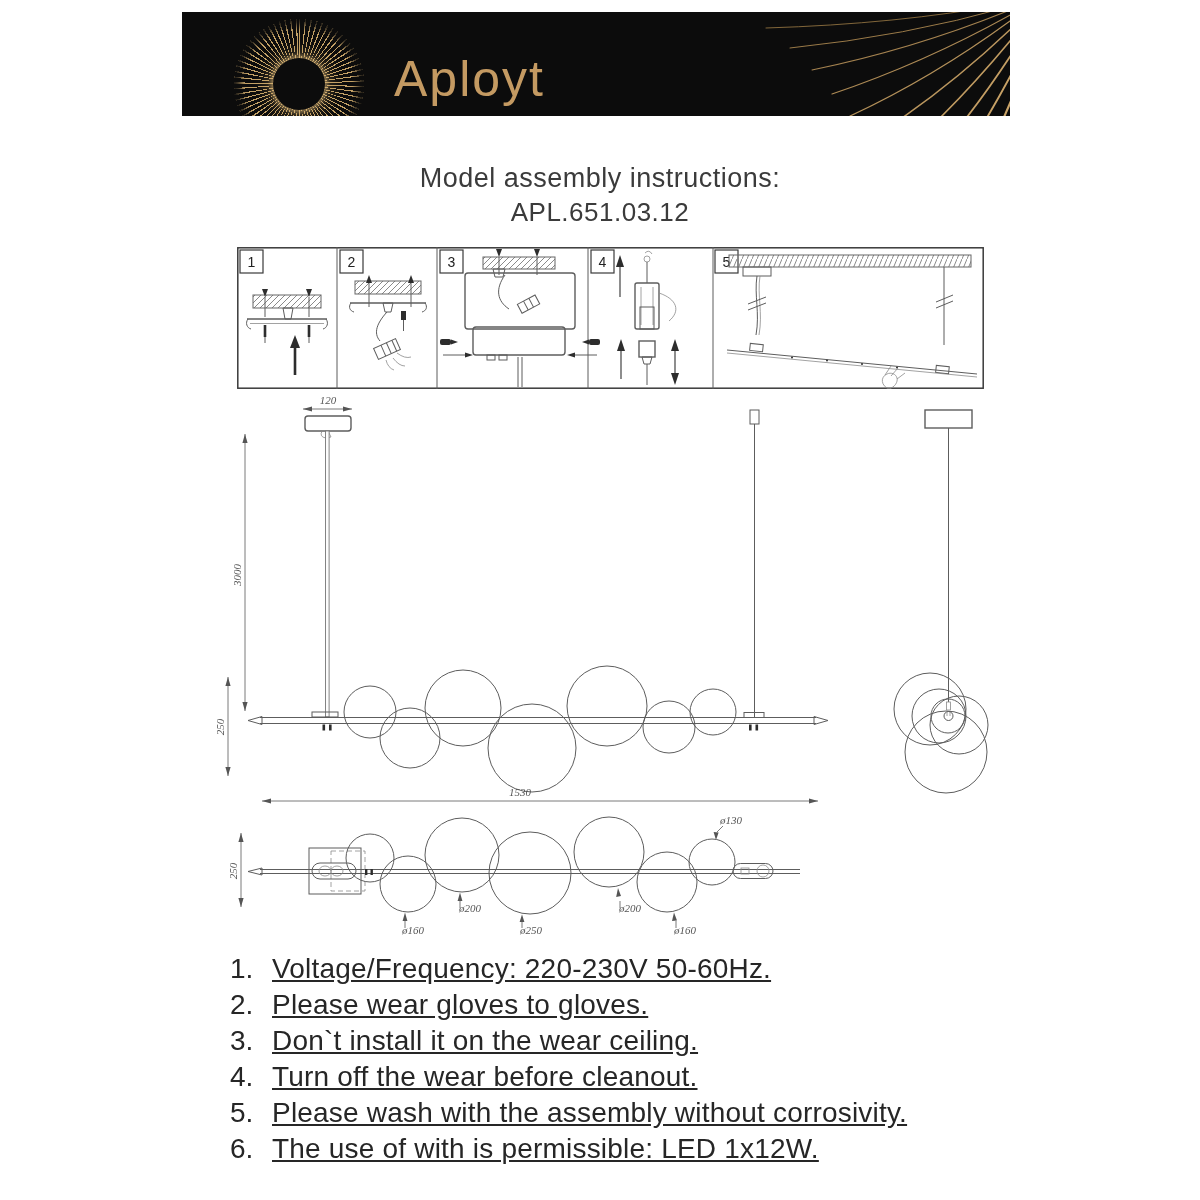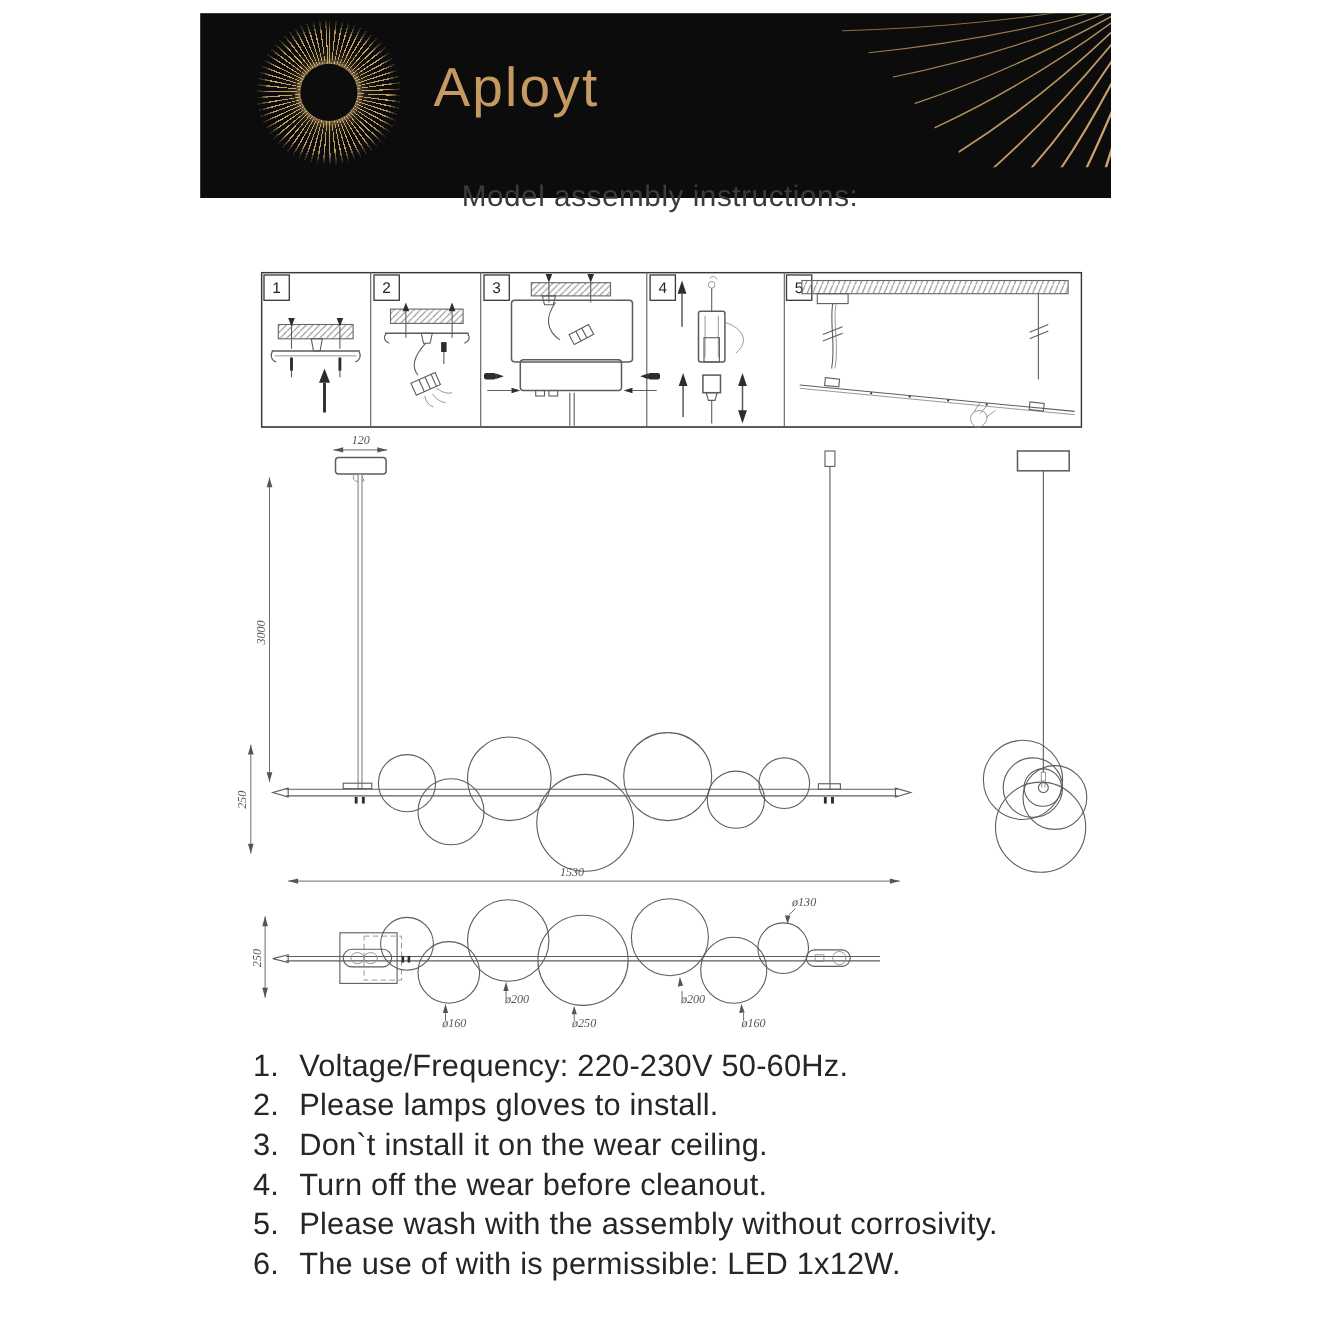--- a/index.html
+++ b/index.html
@@ -1,20 +1,20 @@
 <!DOCTYPE html>
 <html><head>
 <meta charset="utf-8">
 <style>
   html,body{margin:0;padding:0;background:#fff;}
   .page{position:relative;width:1200px;height:1200px;background:#fff;overflow:hidden;
         font-family:"Liberation Sans",sans-serif;}
 
   
-  .banner{position:absolute;left:182px;top:12px;width:828px;height:168px;background:#0c0c0c;overflow:hidden;}
+  .banner{position:absolute;left:182px;top:12px;width:828px;height:104px;background:#0c0c0c;overflow:hidden;}
   .sunburst{position:absolute;left:52px;top:7px;width:130px;height:130px;border-radius:50%;
     background:
       radial-gradient(circle at 50% 50%, rgba(0,0,0,0) 0 22%, rgba(226,190,126,.6) 24% 27%, rgba(0,0,0,0) 34%),
       repeating-conic-gradient(from 0deg, rgba(206,170,108,.95) 0deg 1.3deg, rgba(0,0,0,0) 1.3deg 5.1deg);}
   .sunburst::before{content:"";position:absolute;inset:0;border-radius:50%;
       background:radial-gradient(circle, rgba(12,12,12,0) 0 58%, rgba(12,12,12,.72) 67%, #0c0c0c 72%);}
   .sunburst::after{content:"";position:absolute;left:50%;top:50%;width:52px;height:52px;
       transform:translate(-50%,-50%);background:#0c0c0c;border-radius:50%;
       box-shadow:0 0 16px 5px rgba(212,174,110,.35);}
   .wordmark{position:absolute;left:212px;top:38px;font-size:50px;font-weight:400;
@@ -35,21 +35,21 @@
   svg .thin{stroke:#8a8a8a;stroke-width:.8;fill:none;}
   svg .blk{fill:#2d2d2d;stroke:none;}
   svg .dimln{stroke:#6b6b6b;stroke-width:.9;fill:none;}
   svg .dim{font:italic 11px "Liberation Serif",serif;fill:#555;}
   svg .stepnum{font:14px "Liberation Sans",sans-serif;fill:#222;}
 
   
   .instructions{position:absolute;left:230px;top:951px;width:770px;color:#262626;}
   .item{display:flex;align-items:baseline;font-size:28px;line-height:36px;}
   .item .num{width:42px;flex:0 0 42px;}
-  .item .txt{flex:1;letter-spacing:.2px;}
+  .item .txt{flex:1;letter-spacing:.2px;text-decoration:underline;}
 </style>
 </head>
 <body>
 
 <div class="page">
 
   <div class="banner">
     <div class="sunburst"></div>
     <div class="wordmark">Aployt</div>
     <svg class="rays" viewBox="0 0 272 140">
@@ -65,20 +65,21 @@
         <path d="M287,36 Q246,117 210,164" stroke="#c7a166" stroke-width="1.9"></path>
         <path d="M290,48 Q258,127 236,168" stroke="#c9a368" stroke-width="2.1"></path>
         <path d="M293,62 Q268,137 258,170" stroke="#cba569" stroke-width="2.2"></path>
         <path d="M296,78 Q278,145 276,172" stroke="#cca66a" stroke-width="2.3"></path>
       </g>
     </svg>
   </div>
 
   <div class="title-block">
     <div class="title-line">Model assembly instructions:</div>
+    <div class="model-line">APL.651.03.12</div>
   </div>
 
   <svg class="steps" viewBox="0 0 747 142">
     <defs>
       <pattern id="hatch" patternUnits="userSpaceOnUse" width="6" height="6">
         <path d="M0,6 L6,0" stroke="#8a8a8a" stroke-width="1"></path>
       </pattern>
       <pattern id="hatch2" patternUnits="userSpaceOnUse" width="5" height="12">
         <path d="M0,12 L5,0" stroke="#8a8a8a" stroke-width="1"></path>
       </pattern>
@@ -348,21 +349,21 @@
     </g>
   </svg>
 
   <div class="instructions">
     <div class="item">
       <span class="num">1.</span>
       <span class="txt">Voltage/Frequency: 220-230V 50-60Hz.</span>
     </div>
     <div class="item">
       <span class="num">2.</span>
-      <span class="txt">Please lamps gloves to install.</span>
+      <span class="txt">Please wear gloves to gloves.</span>
     </div>
     <div class="item">
       <span class="num">3.</span>
       <span class="txt">Don`t install it on the wear ceiling.</span>
     </div>
     <div class="item">
       <span class="num">4.</span>
       <span class="txt">Turn off the wear before cleanout.</span>
     </div>
     <div class="item">

